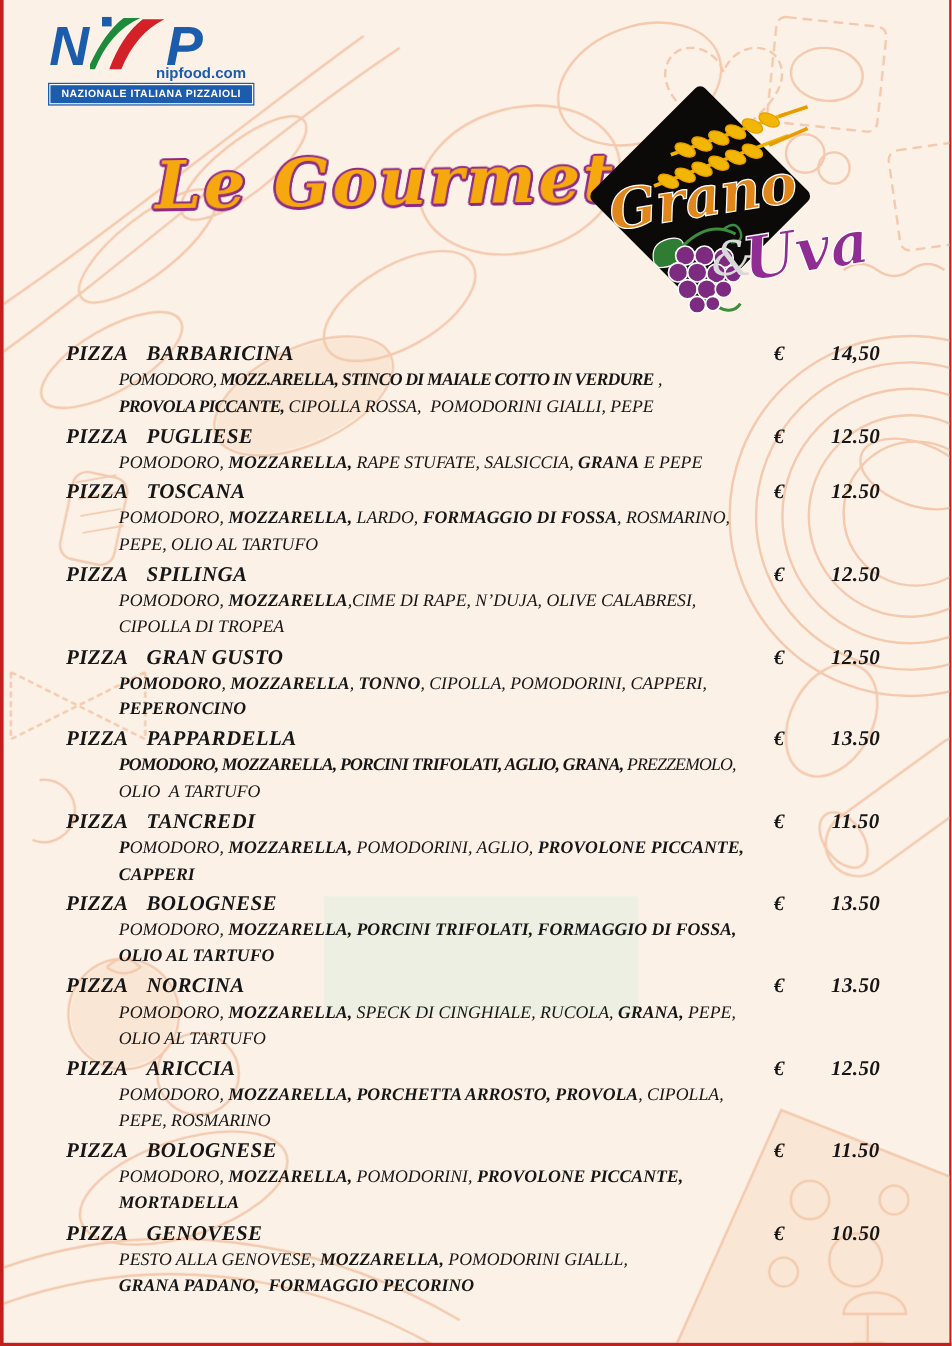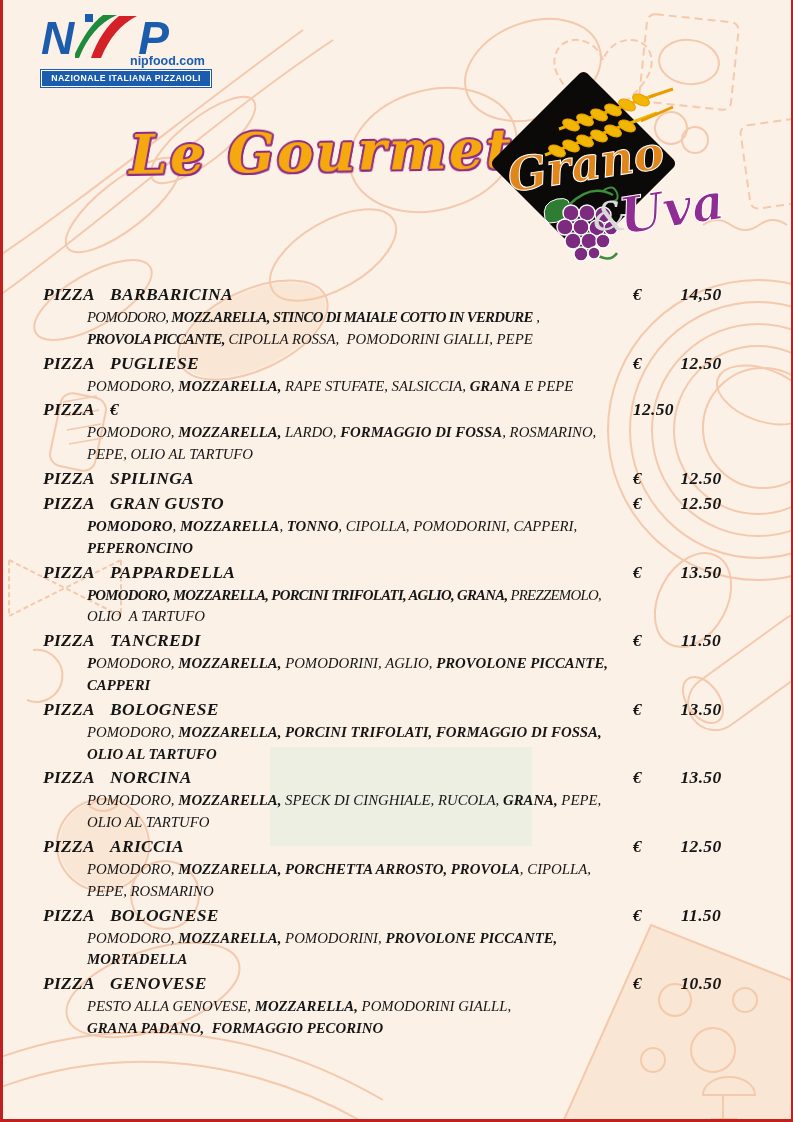--- a/index.html
+++ b/index.html
@@ -41,21 +41,21 @@
   .grano{position:absolute;left:12px;top:52px;font-family:"DejaVu Serif",serif;
     font-style:italic;font-weight:bold;font-size:46px;color:#e0861a;
     transform:rotate(-9deg);-webkit-text-stroke:1px #ffffff;}
   .amp{position:absolute;left:98px;top:108px;font-family:"DejaVu Serif",serif;
     font-style:italic;font-size:40px;color:#d9d9d9;}
   .uva{position:absolute;left:124px;top:94px;font-family:"DejaVu Serif",serif;
     font-style:italic;font-weight:bold;font-size:50px;color:#8f2d92;
     transform:rotate(-9deg);-webkit-text-stroke:1px #ffffff;}
 
   
-  .menu{position:absolute;left:40px;top:282px;width:700px;color:#161616;}
+  .menu{position:absolute;left:52px;top:282px;width:700px;color:#161616;}
   .head{display:grid;grid-template-columns:67px 1fr 26px 84px;align-items:baseline;
     font-weight:bold;font-style:italic;font-size:17.5px;line-height:24px;}
   .cat{letter-spacing:.3px;}
   .name{letter-spacing:.3px;}
   .euro{font-size:17px;}
   .price{text-align:center;letter-spacing:.3px;}
   .desc{margin-left:44px;font-style:italic;font-size:14.8px;}
   .line{line-height:21.8px;white-space:pre;}
   .bd{font-weight:bold;}
   .cond{letter-spacing:-0.7px;}
@@ -204,36 +204,41 @@
       <span class="price">12.50</span>
     </div>
     <div class="desc">
           <div class="line"><span>POMODORO, </span><span class="bd">MOZZARELLA,</span><span> RAPE STUFATE, SALSICCIA, </span><span class="bd">GRANA</span><span> E PEPE</span></div>
         </div>
   </div>
 
   <div class="item">
     <div class="head">
       <span class="cat">PIZZA</span>
+      <span class="name">TOSCANA</span>
       <span class="euro">€</span>
       <span class="price">12.50</span>
     </div>
     <div class="desc">
           <div class="line"><span>POMODORO, </span><span class="bd">MOZZARELLA,</span><span> LARDO, </span><span class="bd">FORMAGGIO DI FOSSA</span><span>, ROSMARINO,</span></div>
           <div class="line"><span>PEPE, OLIO AL TARTUFO</span></div>
         </div>
   </div>
 
   <div class="item">
     <div class="head">
       <span class="cat">PIZZA</span>
       <span class="name">SPILINGA</span>
       <span class="euro">€</span>
       <span class="price">12.50</span>
     </div>
+    <div class="desc">
+          <div class="line"><span>POMODORO, </span><span class="bd">MOZZARELLA</span><span>,CIME DI RAPE, N’DUJA, OLIVE CALABRESI,</span></div>
+          <div class="line"><span>CIPOLLA DI TROPEA</span></div>
+        </div>
   </div>
 
   <div class="item">
     <div class="head">
       <span class="cat">PIZZA</span>
       <span class="name">GRAN GUSTO</span>
       <span class="euro">€</span>
       <span class="price">12.50</span>
     </div>
     <div class="desc">

